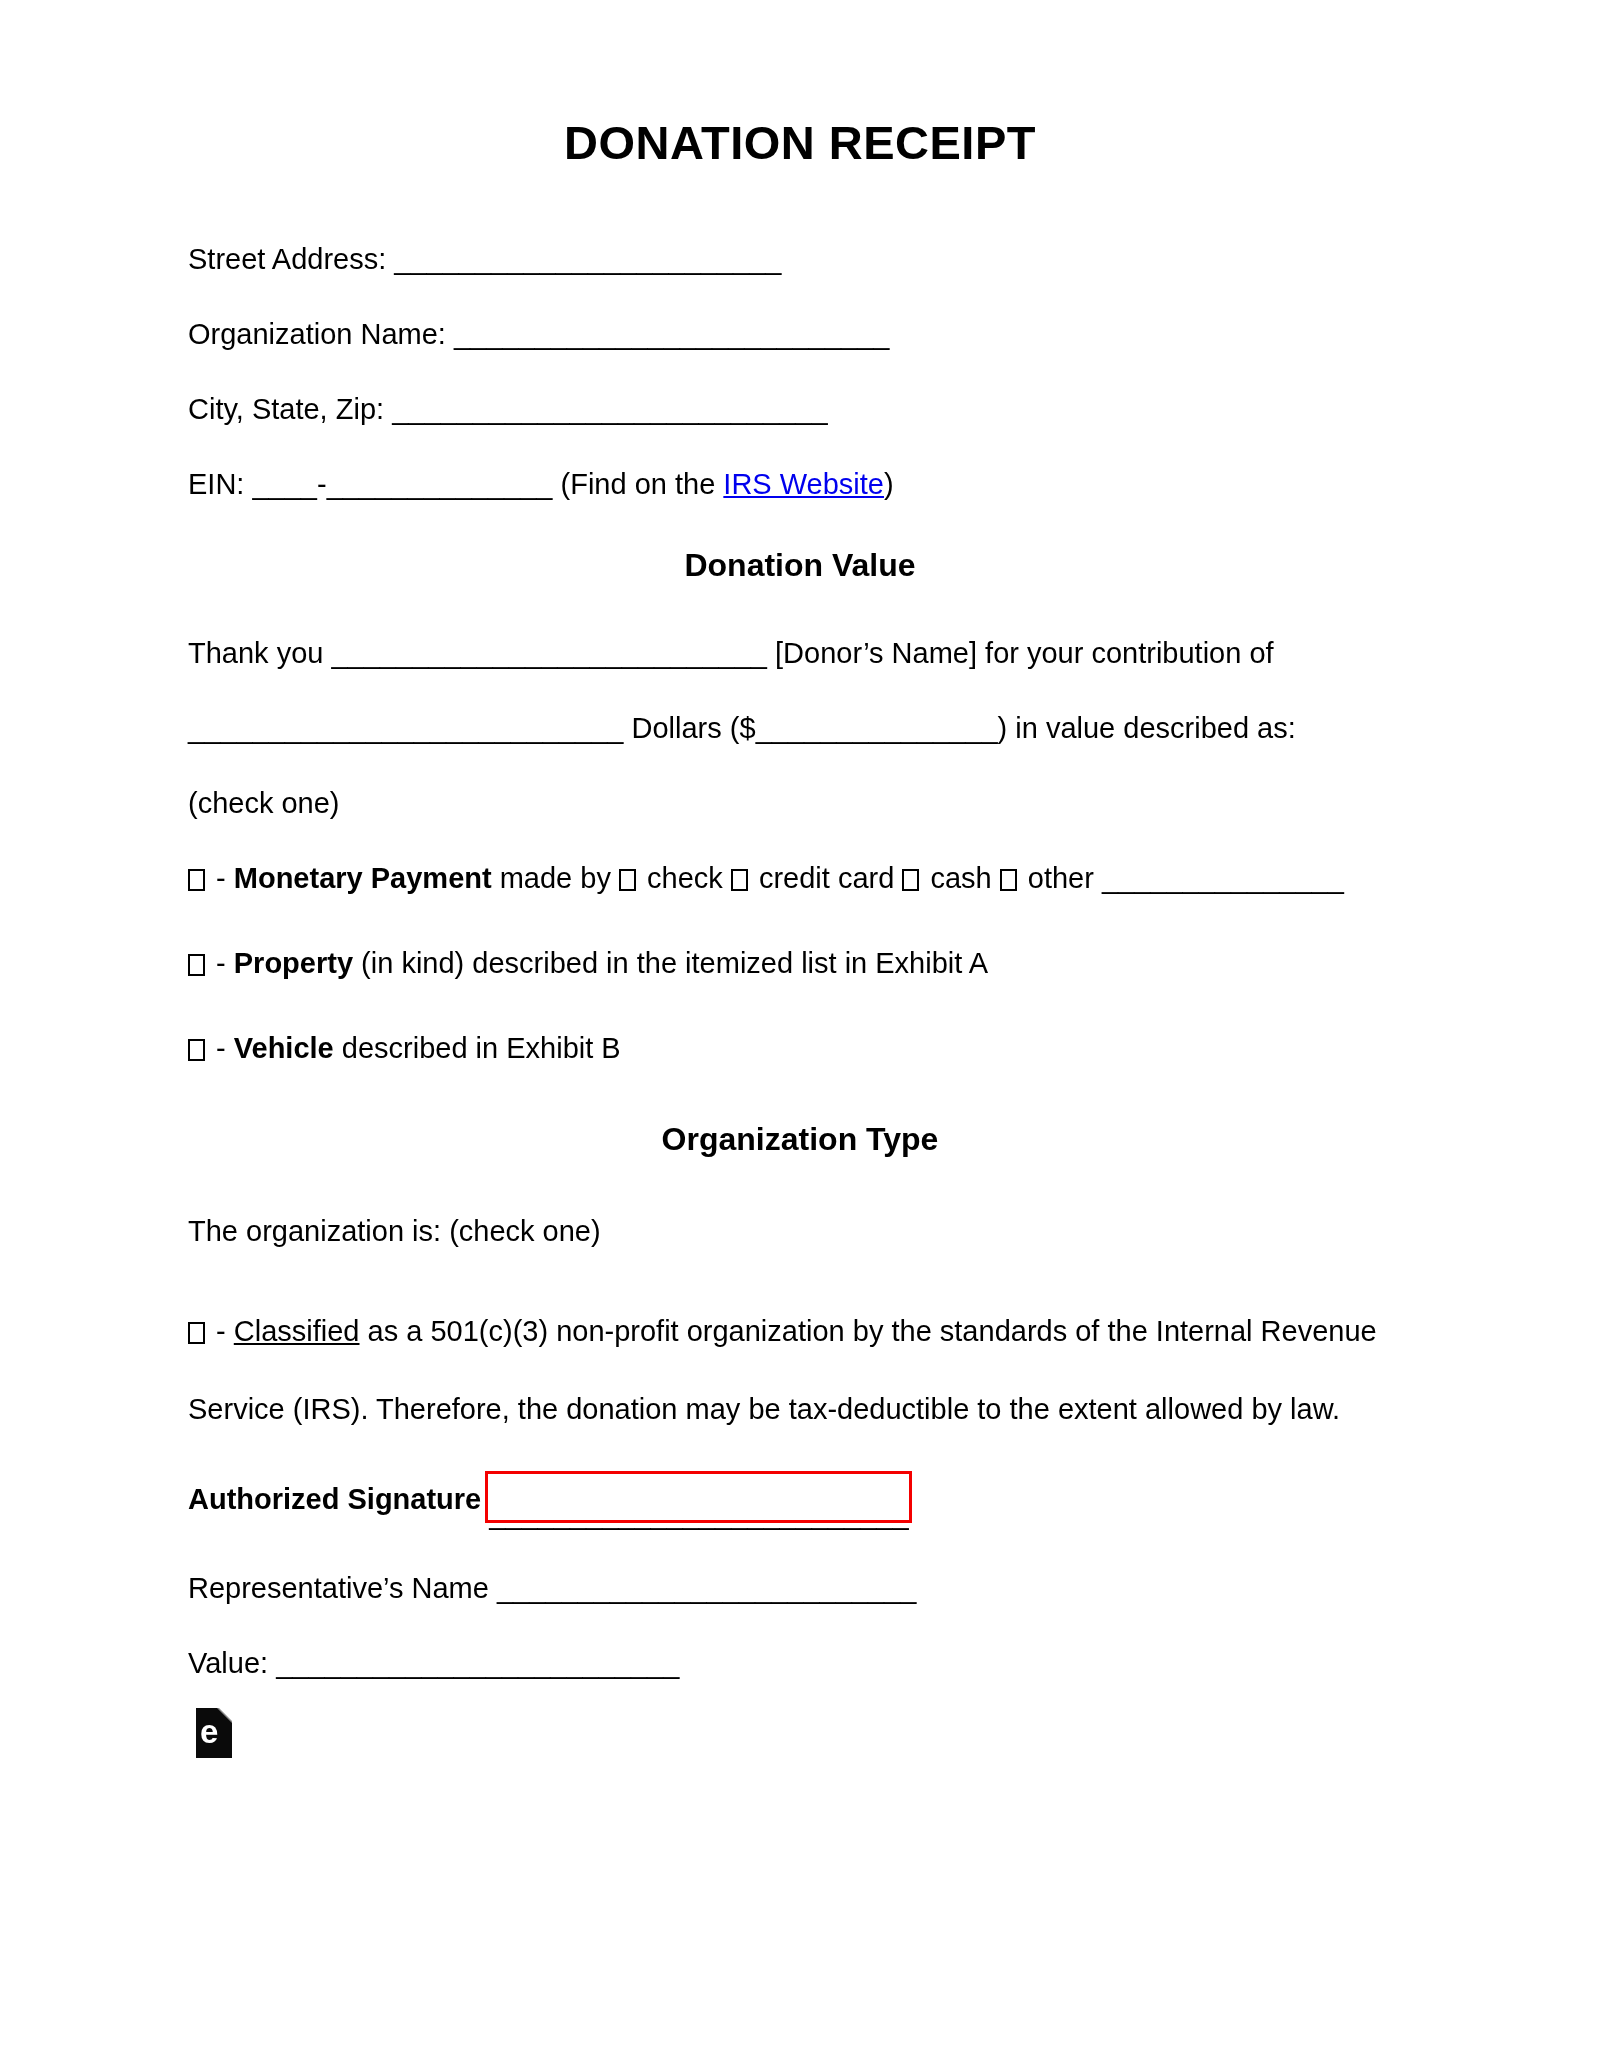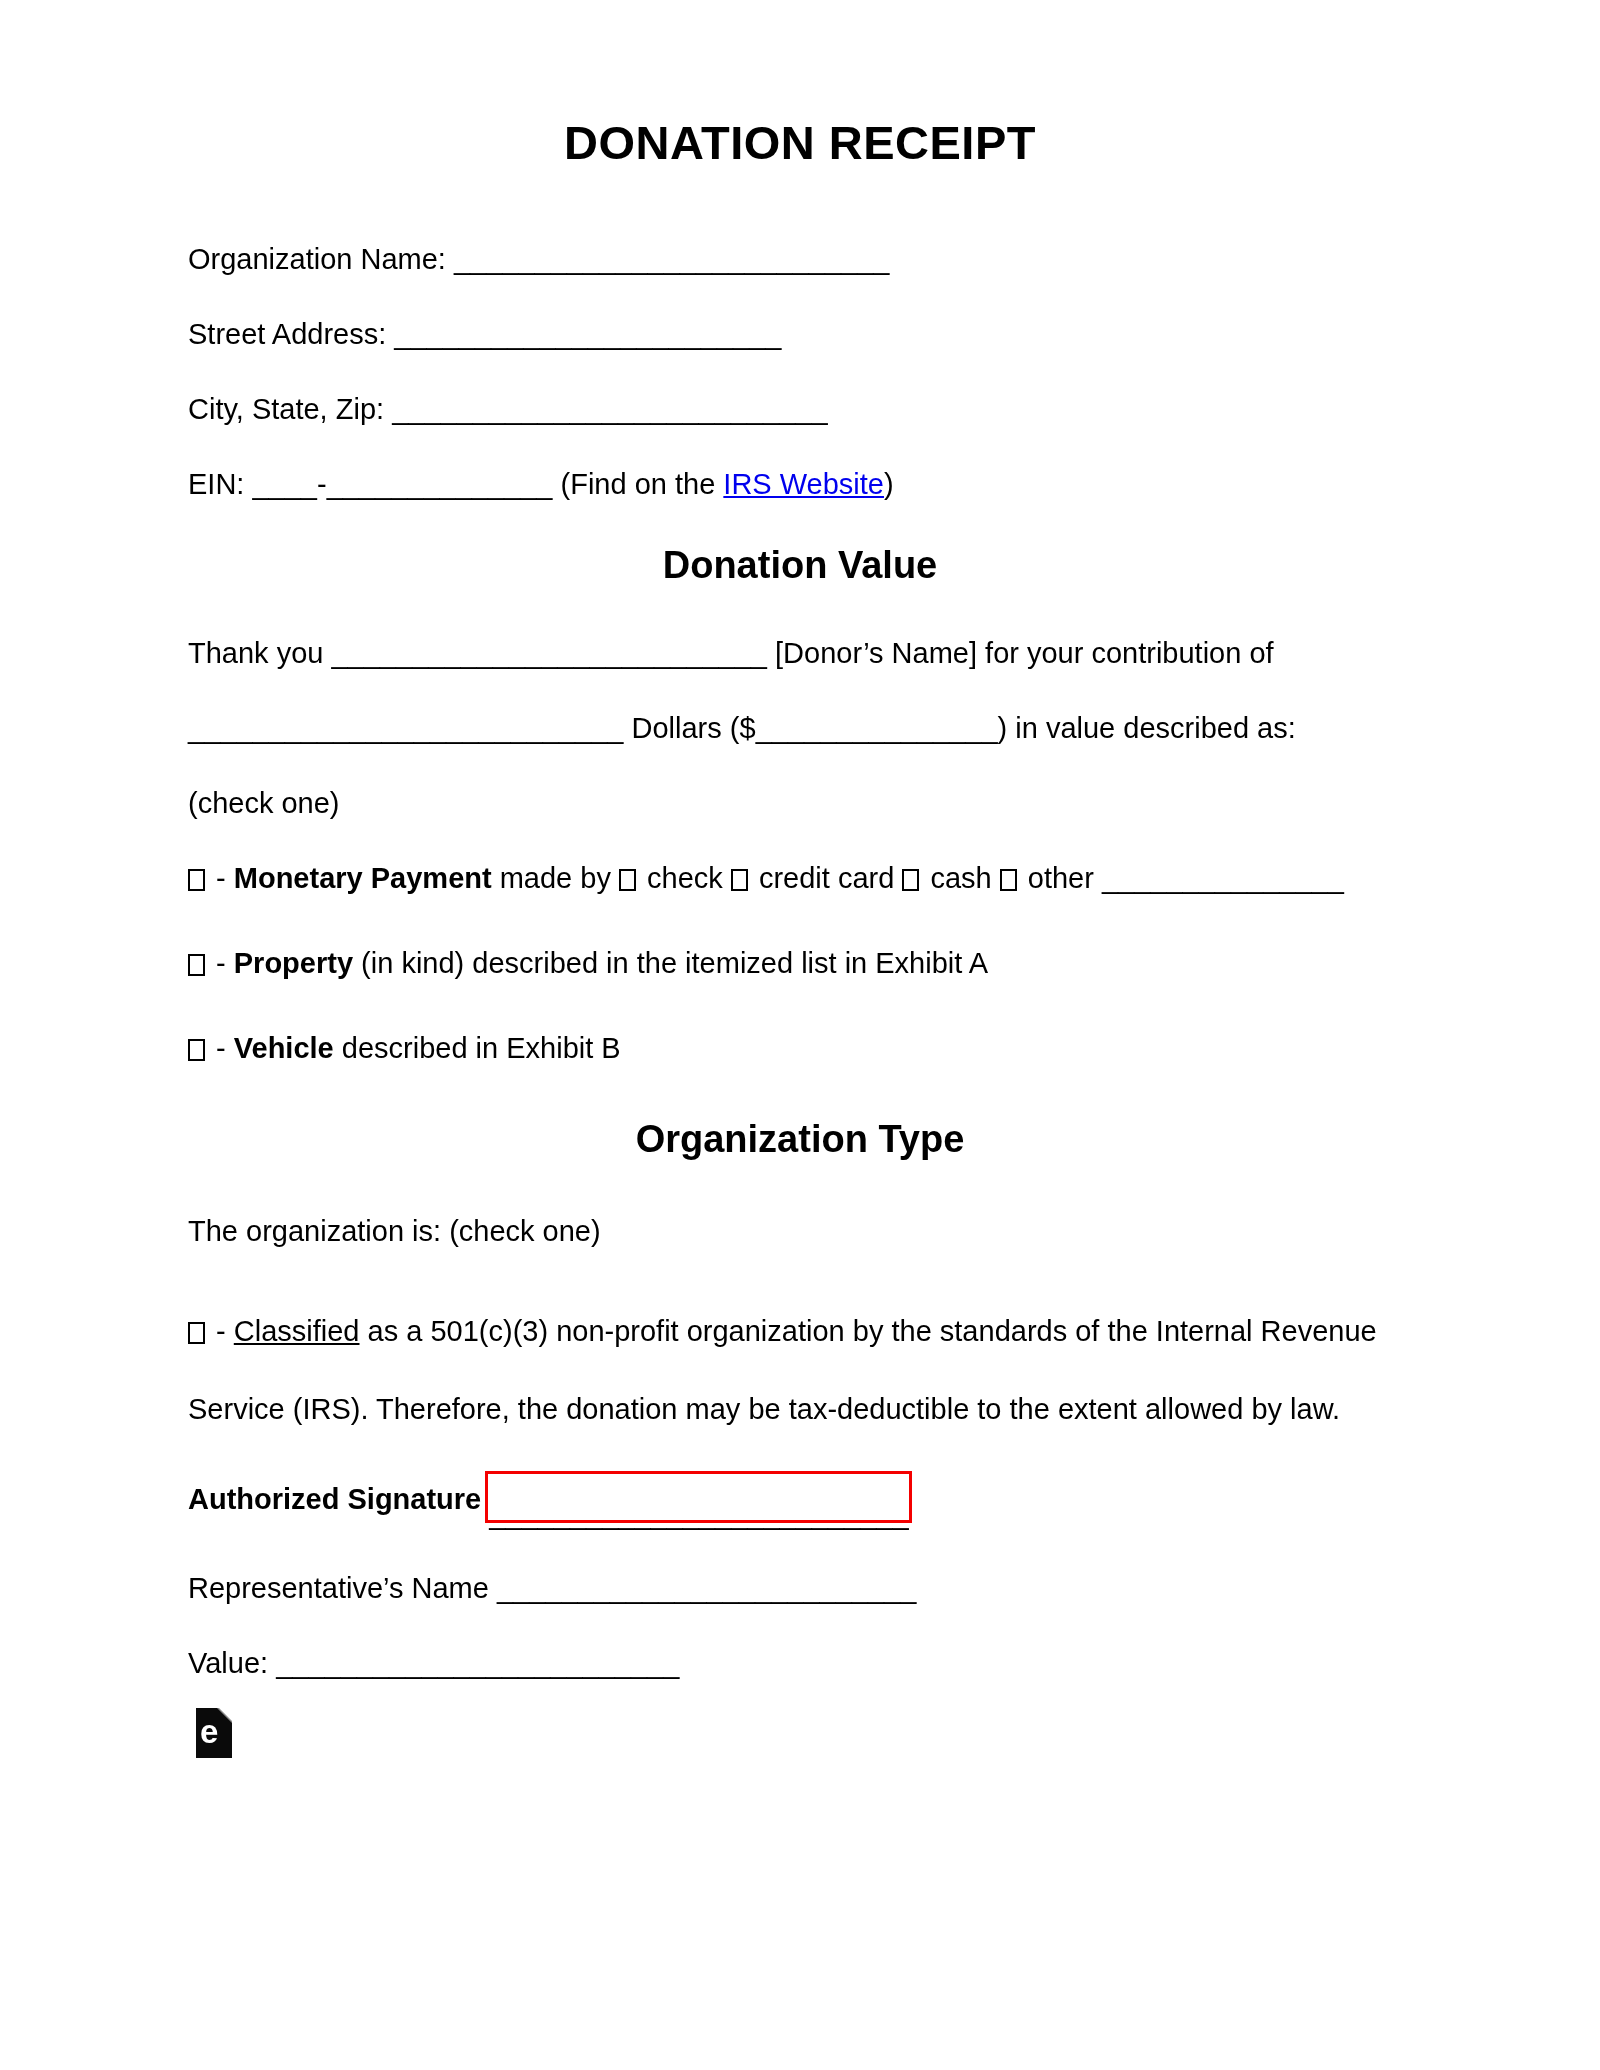--- a/index.html
+++ b/index.html
@@ -14,21 +14,21 @@
     background:#ffffff;color:var(--text);
     font-family:"Liberation Sans","DejaVu Sans",sans-serif;
     padding:116px 188px 0 188px;
     overflow:hidden;
   }
   h1.doc-title{
     font-size:47px;line-height:54px;font-weight:bold;
     text-align:center;margin:0;letter-spacing:0.5px;
   }
   h2.sec-title{
-    font-size:38px;line-height:46px;font-weight:bold;
+    font-size:32px;line-height:46px;font-weight:bold;
     text-align:center;margin:0;
   }
   .sec-org{margin-top:72px;}
   p{font-size:29px;line-height:34px;margin:0 0 41px 0;}
   p.opt{margin-bottom:51px;white-space:nowrap;}
   p.opt-last{margin-bottom:0;white-space:nowrap;}
   p.thank{margin-top:48px;}
   h2.sec-2{margin-top:51px;}
   p.orgis{margin-top:52px;margin-bottom:44px;}
   p.wrapped{line-height:78px;margin-bottom:23px;}
@@ -74,23 +74,23 @@
 </style>
 </head>
 <body>
 
 <div class="page">
 
   <h1 class="doc-title">DONATION RECEIPT</h1>
 
   <div class="sec-org">
 
+    <p class="f"><span>Street Address: </span><span class="bl">________________________</span></p>
+
     <p class="f"><span>Organization Name: </span><span class="bl">___________________________</span></p>
-
-    <p class="f"><span>Street Address: </span><span class="bl">________________________</span></p>
 
     <p class="f"><span>City, State, Zip: </span><span class="bl">___________________________</span></p>
 
     <p class="f"><span>EIN: </span><span class="bl">____</span><span>-</span><span class="bl">______________</span><span> (Find on the </span><a class="link">IRS Website</a><span>)</span></p>
   </div>
 
   <h2 class="sec-title">Donation Value</h2>
 
   <p class="thank"><span>Thank you </span><span class="bl">___________________________</span><span> [Donor’s Name] for your contribution of</span></p>
 

